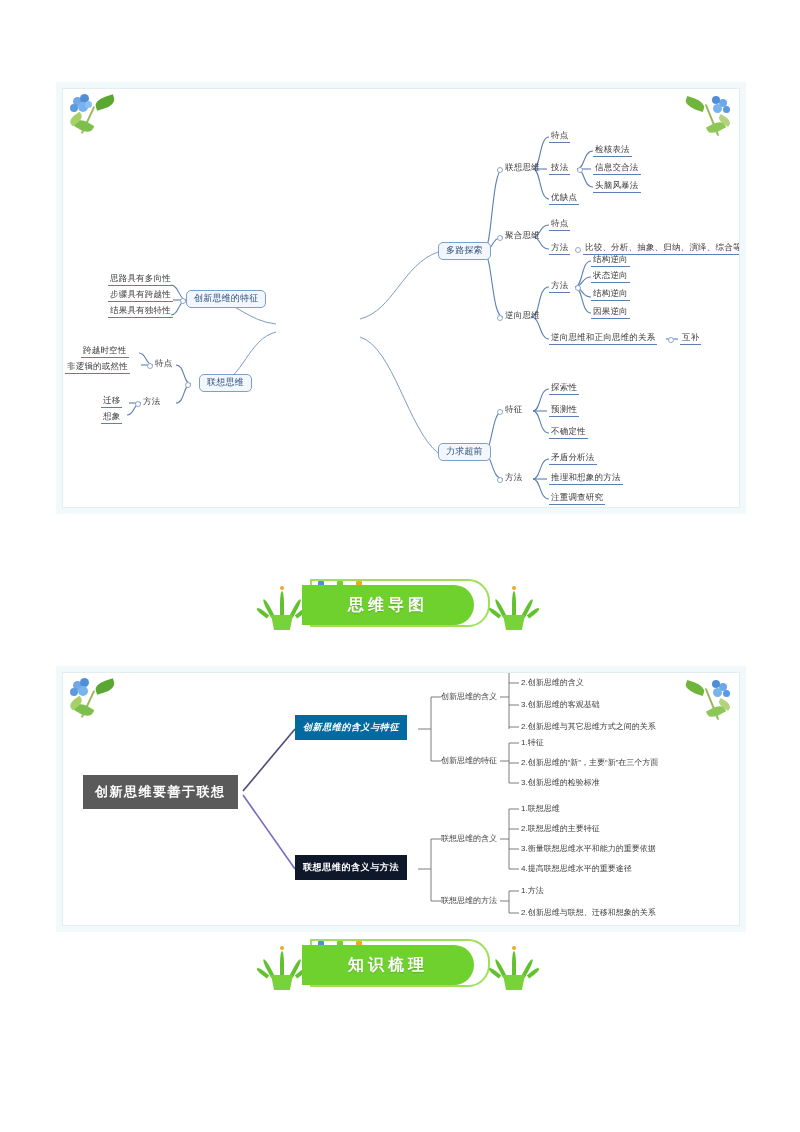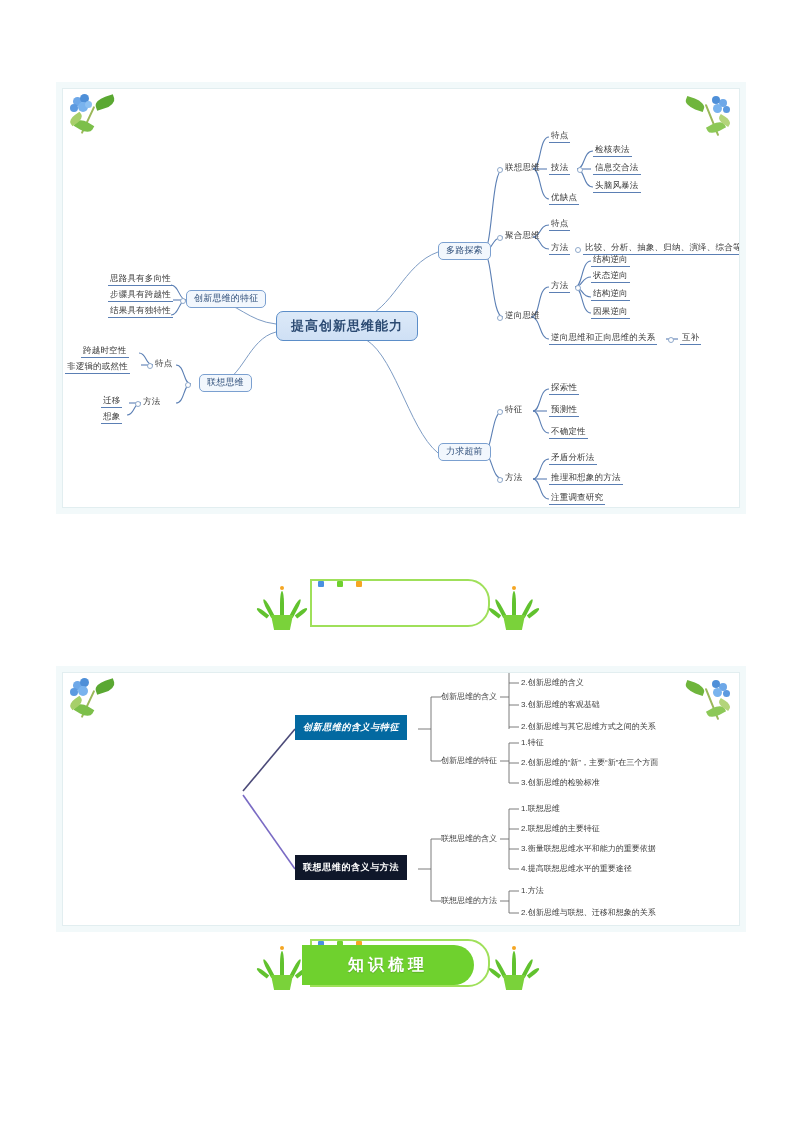--- a/index.html
+++ b/index.html
@@ -178,21 +178,20 @@
           <path d="M420,364 C 430,364 428,390 440,390"></path>
           <path d="M470,322 C 478,322 476,300 486,300"></path>
           <path d="M470,322 L 484,322"></path>
           <path d="M470,322 C 478,322 476,344 486,344"></path>
           <path d="M470,390 C 478,390 476,370 486,370"></path>
           <path d="M470,390 L 484,390"></path>
           <path d="M470,390 C 478,390 476,410 486,410"></path>
         </g>
       </svg>
 
-      <div class="nd center" style="left:213px;top:222px;">提高创新思维能力</div>
 
       <div class="nd box" style="left:123px;top:201px;">创新思维的特征</div>
       <div class="nd plain ul" style="left:45px;top:184px;">思路具有多向性</div>
       <div class="nd plain ul" style="left:45px;top:200px;">步骤具有跨越性</div>
       <div class="nd plain ul" style="left:45px;top:216px;">结果具有独特性</div>
       <div class="dot" style="left:117px;top:209px;"></div>
 
       <div class="nd box" style="left:128px;top:285px;margin-left:8px;">联想思维</div>
       <div class="nd plain" style="left:90px;top:269px;">特点</div>
       <div class="nd plain" style="left:78px;top:307px;">方法</div>
@@ -258,20 +257,23 @@
       <div class="blade" style="left:4px;bottom:13px;width:4px;height:14px;transform:rotate(-52deg);transform-origin:bottom;"></div>
       <div class="blade" style="left:32px;bottom:13px;width:4px;height:14px;transform:rotate(52deg);transform-origin:bottom;"></div>
       <div class="spark" style="left:18px;top:0px;"></div>
       <div class="pot"></div>
     </div>
     <div class="ban-outline"></div>
     <div class="ban-dots">
       <i style="background:#4a90e2;"></i>
         <i style="background:#6fd12e;"></i>
         <i style="background:#f5a623;"></i>
+    </div>
+    <div class="ban-fill">
+      <span>思维导图</span>
     </div>
     <div class="plant r">
       <div class="blade" style="left:18px;bottom:13px;width:4px;height:26px;"></div>
       <div class="blade" style="left:9px;bottom:13px;width:4px;height:20px;transform:rotate(-28deg);transform-origin:bottom;"></div>
       <div class="blade" style="left:27px;bottom:13px;width:4px;height:20px;transform:rotate(28deg);transform-origin:bottom;"></div>
       <div class="blade" style="left:4px;bottom:13px;width:4px;height:14px;transform:rotate(-52deg);transform-origin:bottom;"></div>
       <div class="blade" style="left:32px;bottom:13px;width:4px;height:14px;transform:rotate(52deg);transform-origin:bottom;"></div>
       <div class="spark" style="left:18px;top:0px;"></div>
       <div class="pot"></div>
     </div>
@@ -340,20 +342,21 @@
           <path d="M446,176 L 456,176"></path>
           <path d="M446,196 L 456,196"></path>
 
           <path d="M437,228 L 446,228"></path>
           <path d="M446,218 L 446,240"></path>
           <path d="M446,218 L 456,218"></path>
           <path d="M446,240 L 456,240"></path>
         </g>
       </svg>
 
+      <div class="root2" style="left:20px;top:102px;">创新思维要善于联想</div>
 
       <div class="lvl2 a" style="left:232px;top:42px;">创新思维的含义与特征</div>
       <div class="lvl3" style="left:378px;top:18px;">创新思维的含义</div>
       <div class="lvl3" style="left:378px;top:82px;">创新思维的特征</div>
 
       <div class="leafrow" style="left:458px;top:4px;">2.创新思维的含义</div>
       <div class="leafrow" style="left:458px;top:26px;">3.创新思维的客观基础</div>
       <div class="leafrow" style="left:458px;top:48px;">2.创新思维与其它思维方式之间的关系</div>
 
       <div class="leafrow" style="left:458px;top:64px;">1.特征</div>

